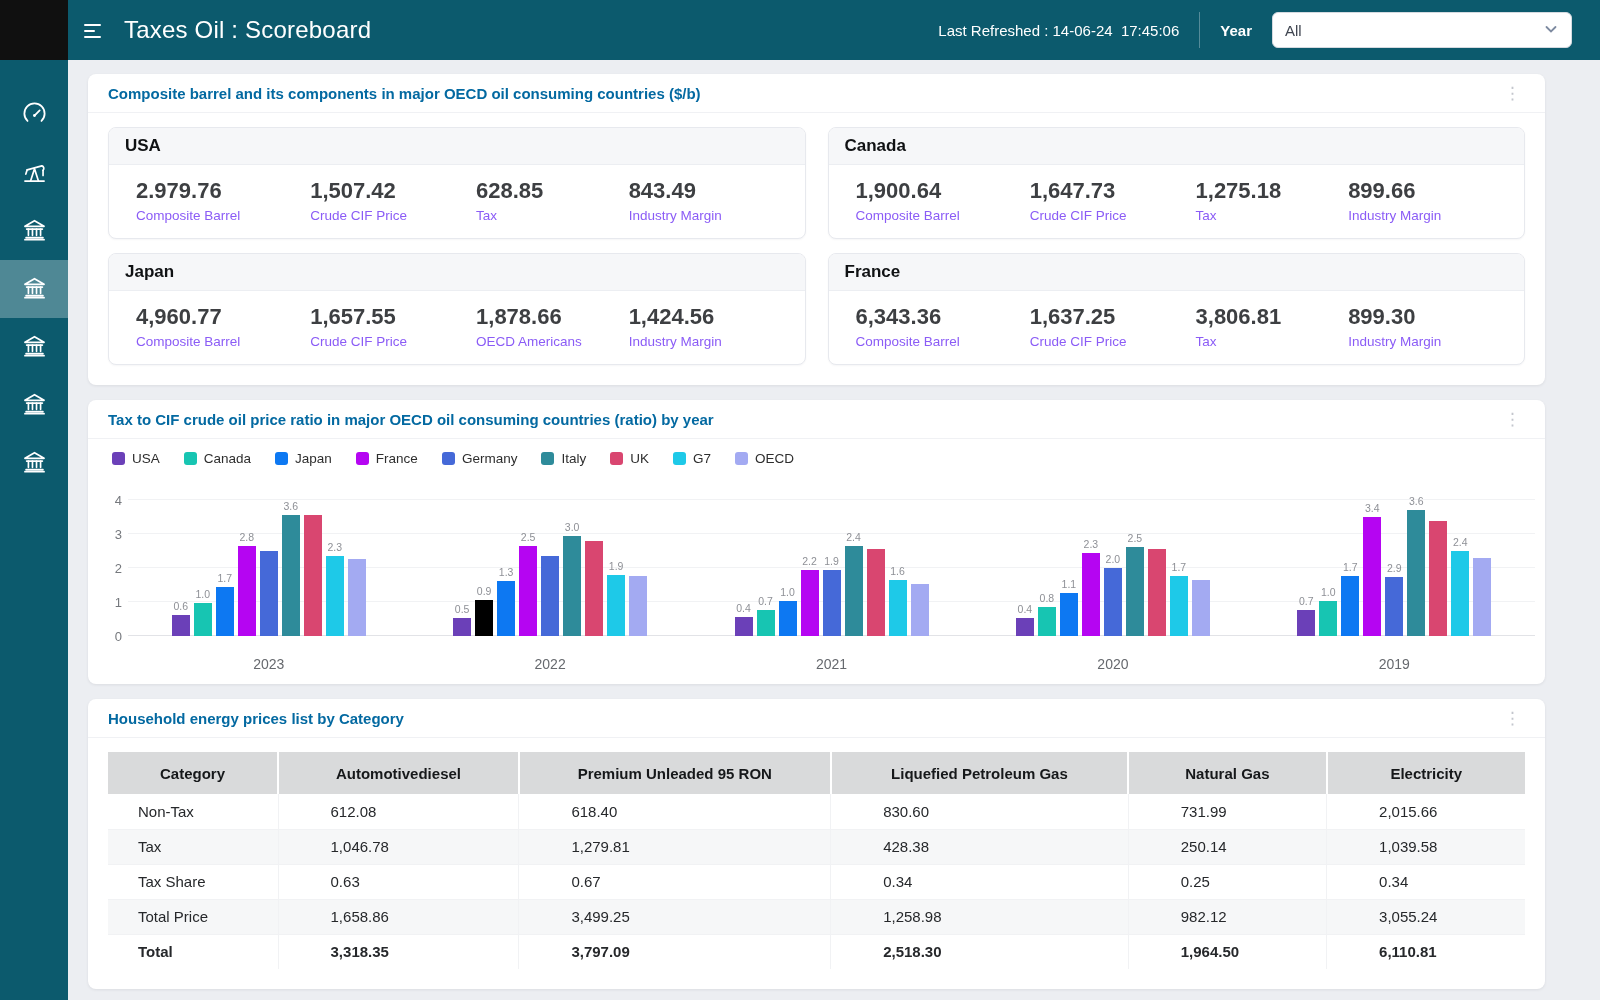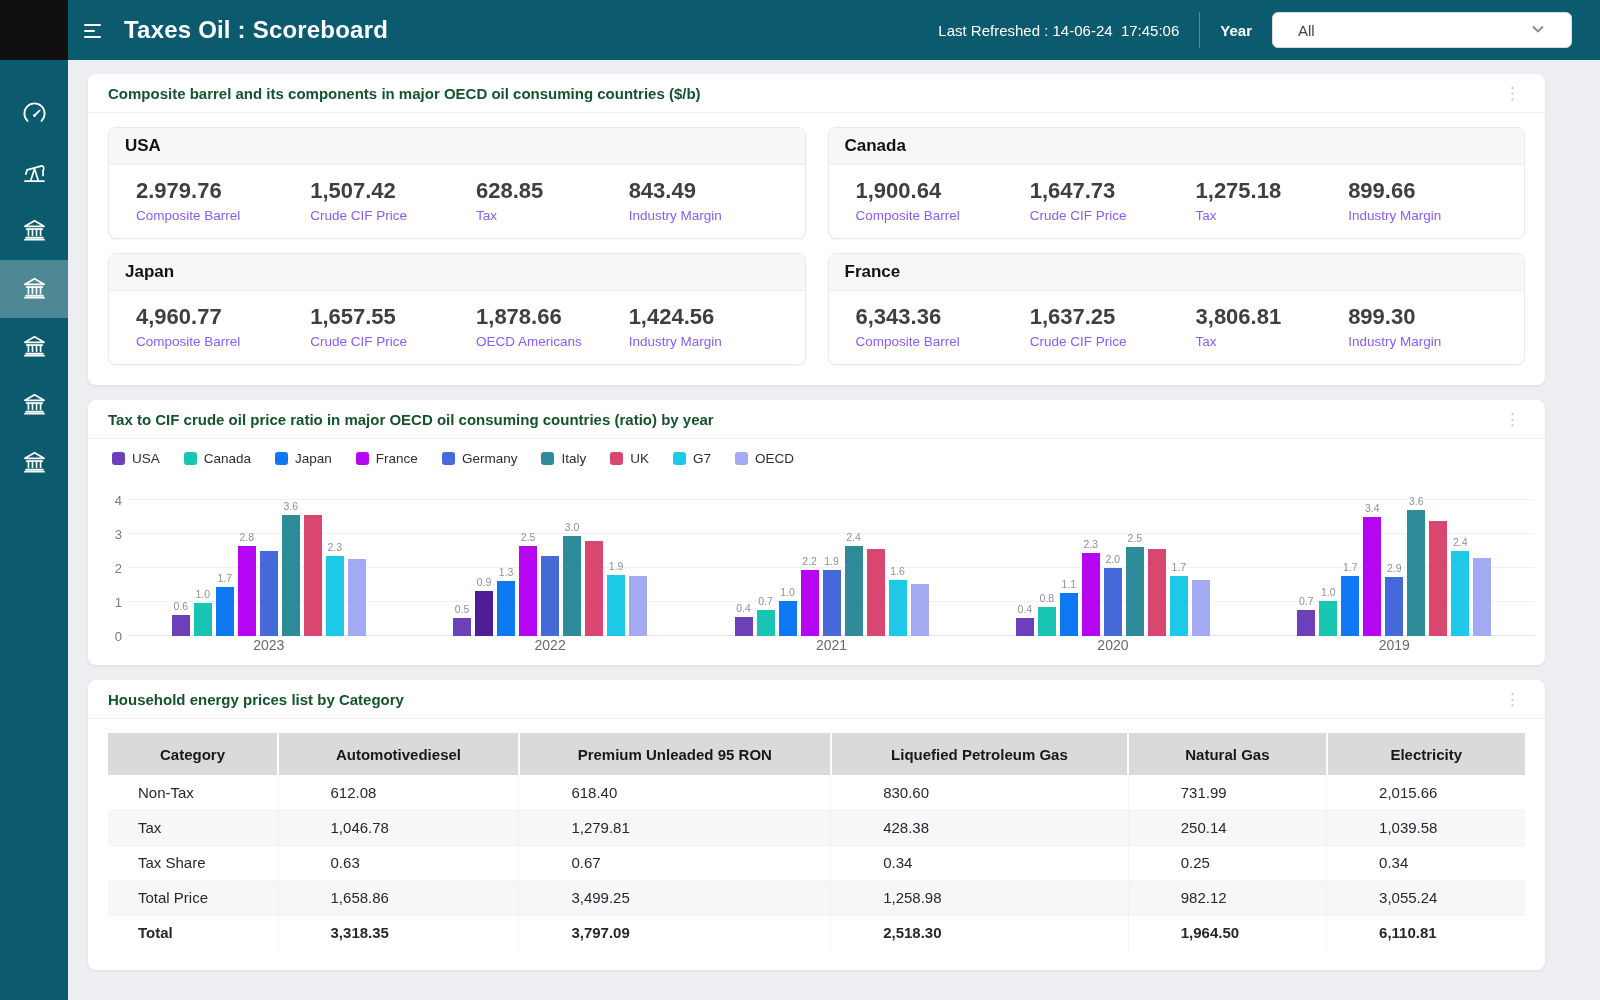--- a/index.html
+++ b/index.html
@@ -9,40 +9,40 @@
   .app { display:grid; grid-template-columns:68px 1532px; grid-template-rows:60px 940px; width:1600px; height:1000px; }
 
   
   .logo-box { background:#101010; }
   .topbar { background:#0c5a6d; display:flex; align-items:center; padding:0 28px 0 16px; color:#fff; }
   .hamburger { width:20px; display:flex; flex-direction:column; gap:4px; cursor:pointer; margin-top:2px; }
   .hamburger span { height:2px; background:#fff; border-radius:1px; display:block; }
   .hamburger span:nth-child(1){ width:17px; }
   .hamburger span:nth-child(2){ width:11px; }
   .hamburger span:nth-child(3){ width:17px; }
-  .page-title { font-size:24px; font-weight:700; margin-left:20px; letter-spacing:.2px; }
+  .page-title { font-size:24px; font-weight:400; margin-left:20px; letter-spacing:.2px; }
   .topbar-right { margin-left:auto; display:flex; align-items:center; gap:20px; }
   .refreshed { font-size:15px; white-space:pre; }
   .vdiv { width:1px; height:36px; background:rgba(255,255,255,.3); }
   .year-label { font-size:15px; font-weight:700; }
-  .year-select { width:300px; height:36px; background:#fff; border:1px solid #d5dae0; border-radius:6px; display:flex; align-items:center; justify-content:space-between; padding:0 25px; color:#3f4synchron550; cursor:pointer; }
+  .year-select { width:300px; height:36px; background:#fff; border:1px solid #d5dae0; border-radius:6px; display:flex; align-items:center; justify-content:space-between; padding:0 12px; color:#3f4synchron550; cursor:pointer; }
   .year-select { color:#3f4550; font-size:15px; }
   .year-select svg { width:16px; height:16px; }
 
   
   .sidebar { background:#0c5a6d; padding-top:26px; display:flex; flex-direction:column; }
   .sb-item { height:58px; display:flex; align-items:center; justify-content:center; cursor:pointer; }
   .sb-item.active { background:rgba(255,255,255,.28); }
   .sb-item svg { width:27px; height:27px; }
 
   
   main { padding:14px 55px 0 20px; display:flex; flex-direction:column; gap:15px; overflow:hidden; }
   .card { background:#fff; border-radius:8px; box-shadow:0 1px 3px rgba(25,30,40,.08); }
   .card-head { display:flex; align-items:center; justify-content:space-between; padding:11px 20px 10px; border-bottom:1px solid #f0f1f4; }
-  .card-title { font-size:15px; font-weight:700; color:#14532d; }
+  .card-title { font-size:15px; font-weight:700; color:#0369a1; }
   .kebab { color:#c3c6cd; font-size:17px; line-height:1; cursor:pointer; user-select:none; padding:0 4px; }
 
   
   .country-grid { display:grid; grid-template-columns:1fr 1fr; gap:14px 22px; padding:14px 20px 20px; }
   .country-card { border:1px solid #e7e9ee; border-radius:8px; overflow:hidden; background:#fff; box-shadow:0 1px 2px rgba(25,30,40,.04); }
   .country-head { background:#f6f7f9; padding:8px 16px; font-size:17px; font-weight:700; color:#101214; border-bottom:1px solid #eceef2; }
   .metrics { display:grid; grid-template-columns:1.05fr 1fr .92fr 1fr; padding:13px 10px 15px 27px; }
   .metric-value { font-size:22px; font-weight:600; color:#3d3f42; }
   .metric-label { font-size:13.5px; color:#8b5cf6; margin-top:4px; }
 
@@ -54,21 +54,21 @@
   .y-axis { width:26px; position:relative; height:136px; margin-top:14px; flex:none; }
   .y-tick { position:absolute; right:6px; font-size:13px; color:#75787d; }
   .chart-area { flex:1; }
   .plot { position:relative; height:136px; margin-top:14px; }
   .gridline { position:absolute; left:0; right:0; height:1px; background:#f1f2f4; }
   .gridline.zero { background:#e2e3e7; }
   .groups { position:absolute; inset:0; display:flex; }
   .group { flex:1; display:flex; align-items:flex-end; justify-content:center; gap:4px; }
   .bar { width:18px; position:relative; }
   .bar-label { position:absolute; bottom:100%; margin-bottom:3px; left:50%; transform:translateX(-50%); font-size:10.5px; color:#8e9096; white-space:nowrap; }
-  .x-labels { display:flex; margin-top:1px; }
+  .x-labels { display:flex; margin-top:20px; }
   .x-label { flex:1; text-align:center; font-size:14px; color:#66696e; }
 
   
   .table-wrap { padding:14px 20px 20px; }
   table { width:100%; border-collapse:collapse; font-size:15px; table-layout:fixed; }
   thead th { background:#d9dadb; font-weight:700; color:#16181a; height:42px; text-align:center; border-left:2px solid #fff; }
   thead th:first-child { border-left:none; }
   tbody td { height:35px; color:#26282b; border-bottom:1px solid #f1f2f4; border-left:1px solid #f1f2f4; padding-left:52px; }
   tbody td:first-child { border-left:none; padding-left:30px; }
   tbody tr:nth-child(even) { background:#f6f7f8; }
@@ -337,21 +337,21 @@
                   <div class="bar" style="height: 120.7px; background: rgb(217, 70, 112);"></div>
                   <div class="bar" style="height: 80.2px; background: rgb(30, 201, 232);">
                     <span class="bar-label">2.3</span>
                   </div>
                   <div class="bar" style="height: 76.8px; background: rgb(163, 170, 242);"></div>
                 </div>
                 <div class="group">
                   <div class="bar" style="height: 18.4px; background: rgb(107, 64, 184);">
                     <span class="bar-label">0.5</span>
                   </div>
-                  <div class="bar" style="height: 45px; background: #4c1d95;">
+                  <div class="bar" style="height: 36px; background: #000000;">
                     <span class="bar-label">0.9</span>
                   </div>
                   <div class="bar" style="height: 55px; background: rgb(13, 120, 242);">
                     <span class="bar-label">1.3</span>
                   </div>
                   <div class="bar" style="height: 90.1px; background: rgb(181, 5, 242);">
                     <span class="bar-label">2.5</span>
                   </div>
                   <div class="bar" style="height: 80.2px; background: rgb(69, 105, 216);"></div>
                   <div class="bar" style="height: 100px; background: rgb(46, 139, 154);">

